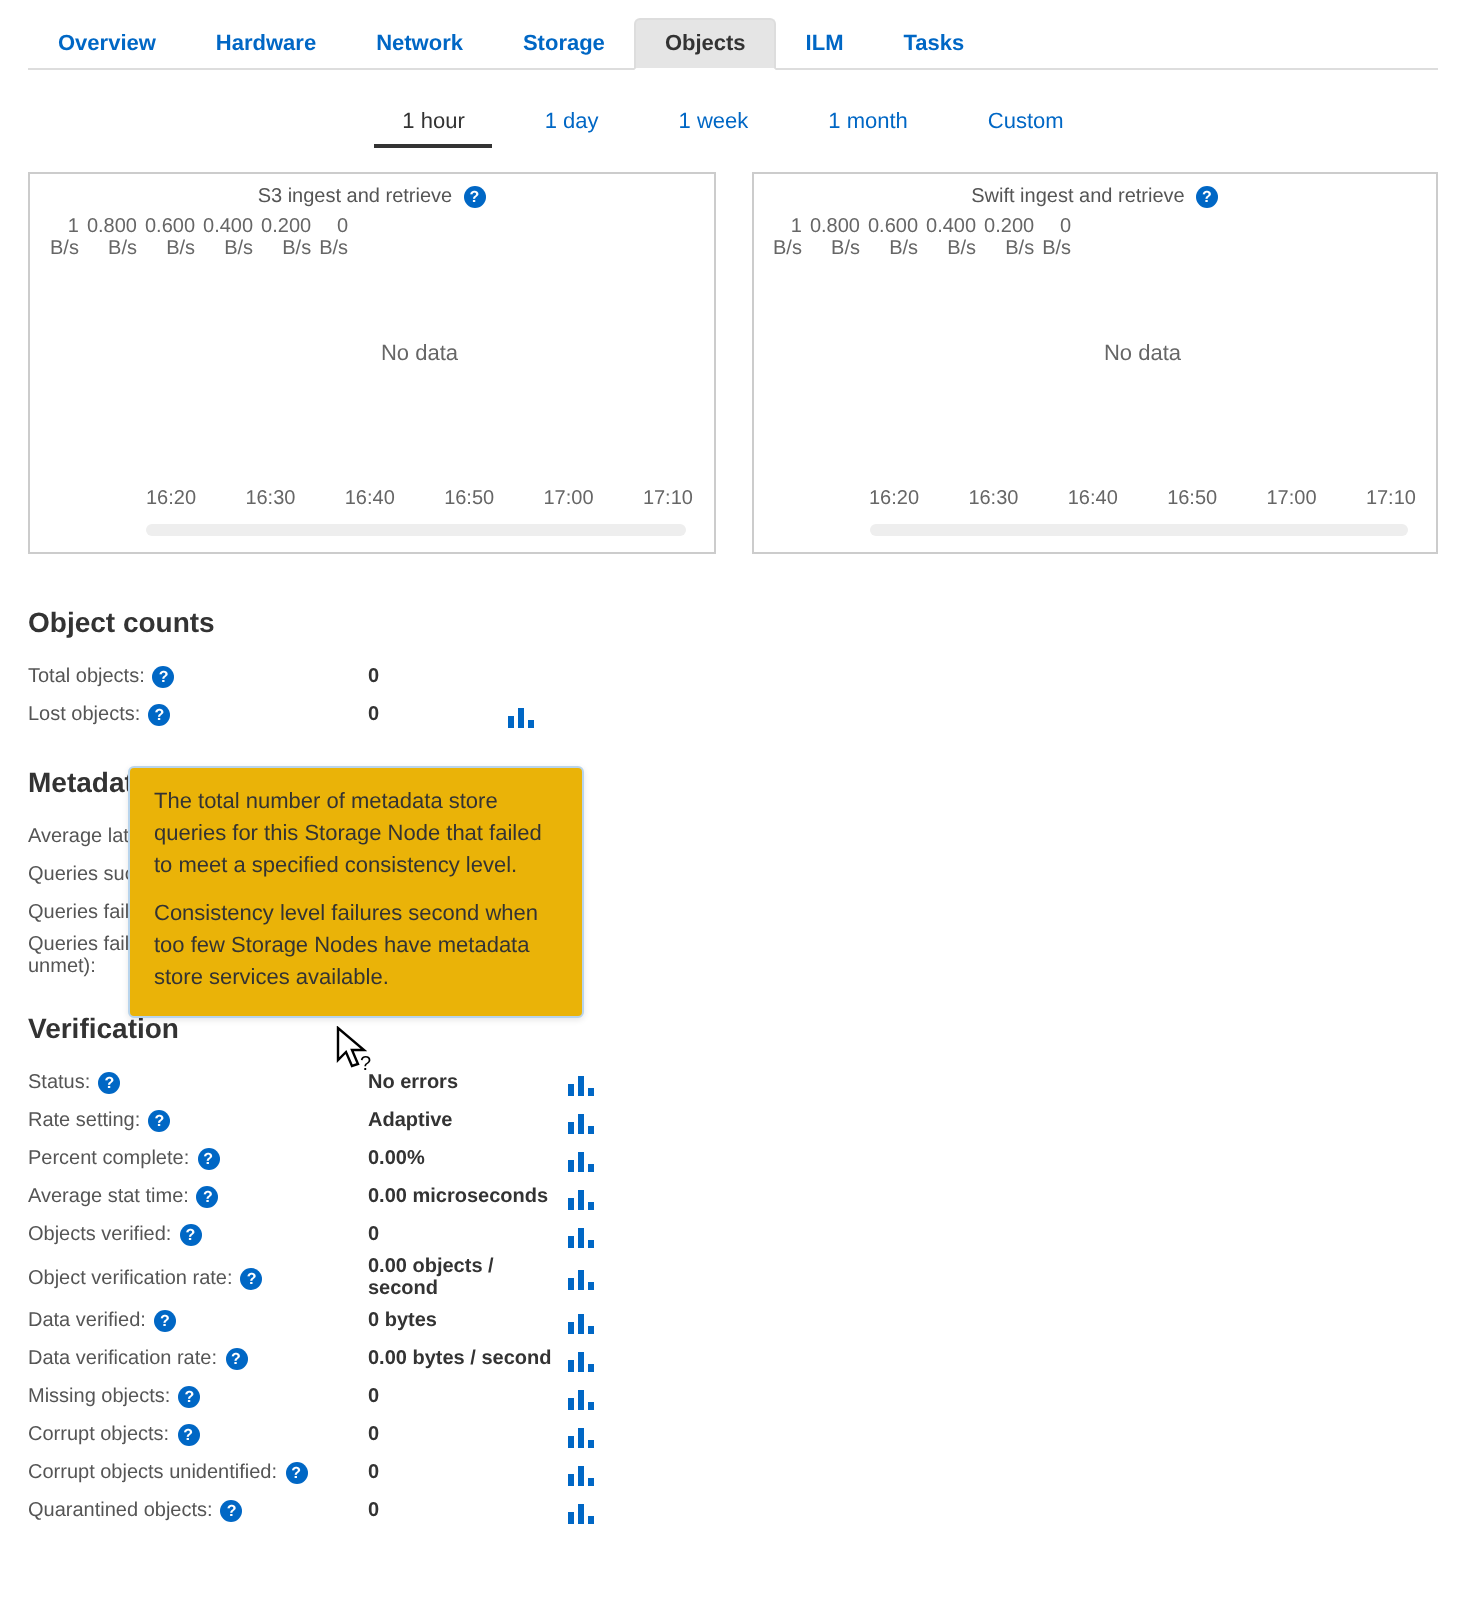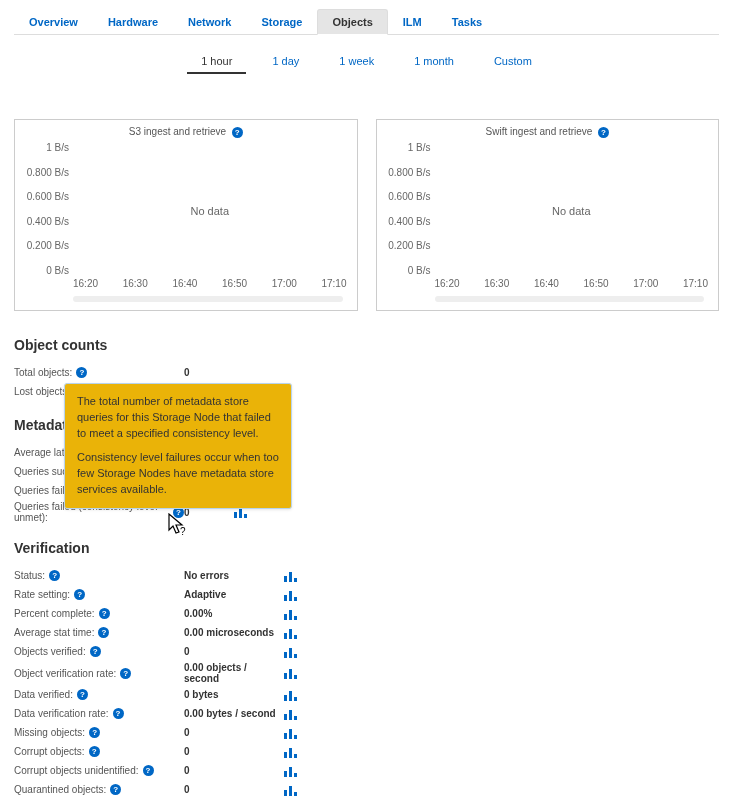--- a/index.html
+++ b/index.html
@@ -9,24 +9,24 @@
   .main-tabs { display: flex; border-bottom: 1px solid #ddd; margin-bottom: 15px; font-weight: bold; }
   .main-tab { padding: 6px 14px; color: #0067c5; font-size: 11px; cursor: pointer; border: 1px solid transparent; position: relative; top: 1px; }
   .main-tab.active { color: #333; background: #e5e5e5; border: 1px solid #ddd; border-bottom: 1px solid #fff; border-radius: 3px 3px 0 0; }
   
   .time-tabs { display: flex; justify-content: center; gap: 12px; margin-bottom: 12px; }
   .time-tab { padding: 5px 14px; color: #0067c5; font-size: 11px; cursor: pointer; }
   .time-tab.active { color: #333; border-bottom: 2px solid #333; font-weight: 500; }
   
   
   .charts-row { display: flex; gap: 18px; margin-bottom: 26px; }
-  .chart-box { flex: 1; border: 1px solid #ccc; padding: 6px 10px 8px 10px; position: relative; margin-top: 33px; }
+  .chart-box { flex: 1; border: 1px solid #ccc; padding: 6px 10px 8px 10px; position: relative; }
   .chart-title-row { text-align: center; font-size: 10px; color: #555; margin-bottom: 4px; }
   .chart-area { position: relative; height: 150px; }
-  .y-axis { position: absolute; left: 0; top: 0; bottom: 16px; width: 48px; display: flex; flex-direction: column; justify-content: space-between; font-size: 10px; color: #666; text-align: right; }
+  .y-axis { position: absolute; left: 0; top: 0; bottom: 16px; width: 48px; display: flex; flex-direction: row; justify-content: flex-start; font-size: 10px; color: #666; text-align: right; }
   .y-axis span { padding-right: 4px; }
   .plot { position: absolute; left: 48px; right: 0; top: 4px; bottom: 16px; }
   .no-data { position: absolute; left: 50%; top: 50%; transform: translate(-50%, -50%); font-size: 11px; color: #666; }
   .x-axis { position: absolute; left: 48px; right: 0; bottom: 0; height: 14px; display: flex; justify-content: space-between; font-size: 10px; color: #666; }
   .scroll-track { height: 6px; background: #eee; margin: 4px 4px 0 48px; border-radius: 3px; }
   
   
   .section-title { font-size: 14px; font-weight: 700; color: #333; margin: 16px 0 10px 0; }
   
   .metric-row { display: flex; align-items: center; min-height: 19px; padding: 1px 0; font-size: 10px; }
@@ -150,21 +150,21 @@
       <div class="chart-icon">
           <span></span>
           <span></span>
           <span></span>
         </div>
     </div>
   </div>
 
   <div class="tooltip-box" style="left:50px; top:375px;">
     <p>The total number of metadata store queries for this Storage Node that failed to meet a specified consistency level.</p>
-    <p>Consistency level failures occur when too few Storage Nodes have metadata store services available.</p>
+    <p>Consistency level failures second when too few Storage Nodes have metadata store services available.</p>
   </div>
 
   <div class="section-title">Metadat</div>
   <div>
     <div class="metric-row">
       <div class="metric-label">
           <span>Average laten</span>
         </div>
     </div>
     <div class="metric-row">

